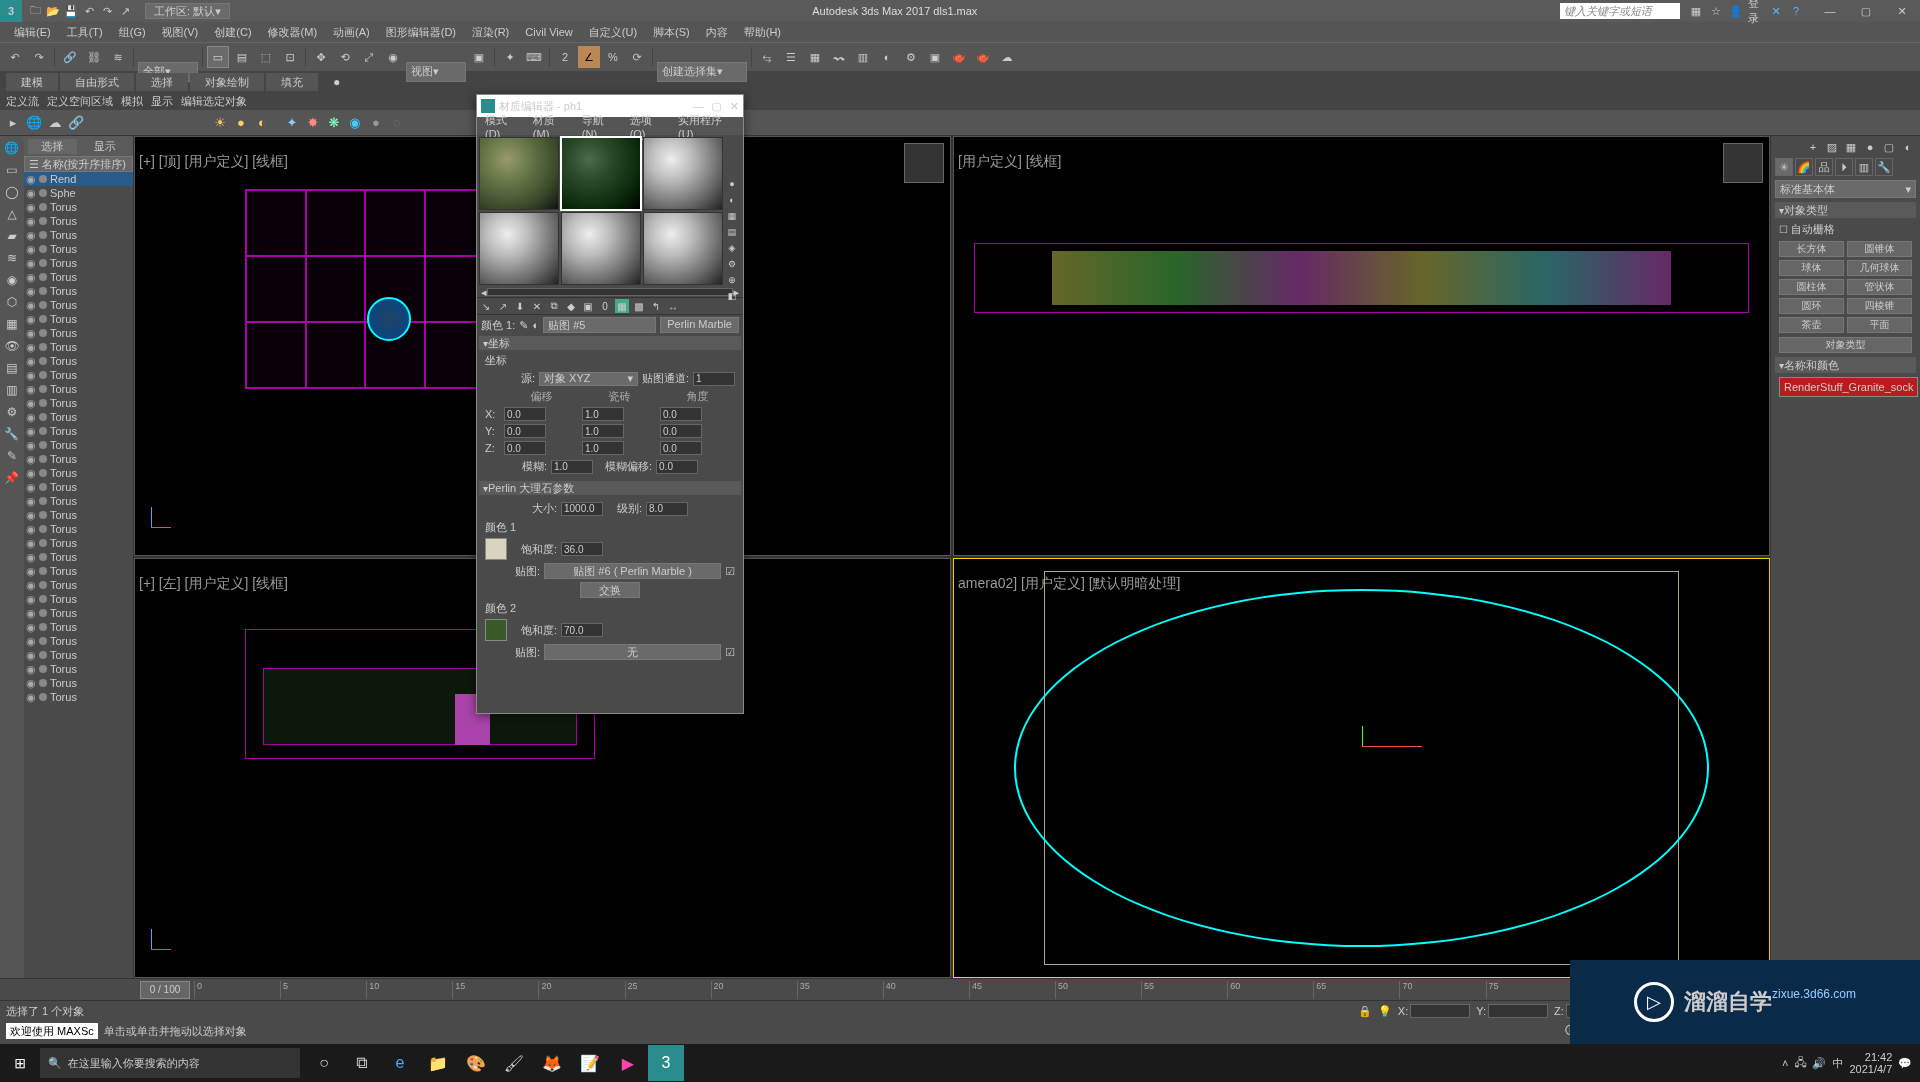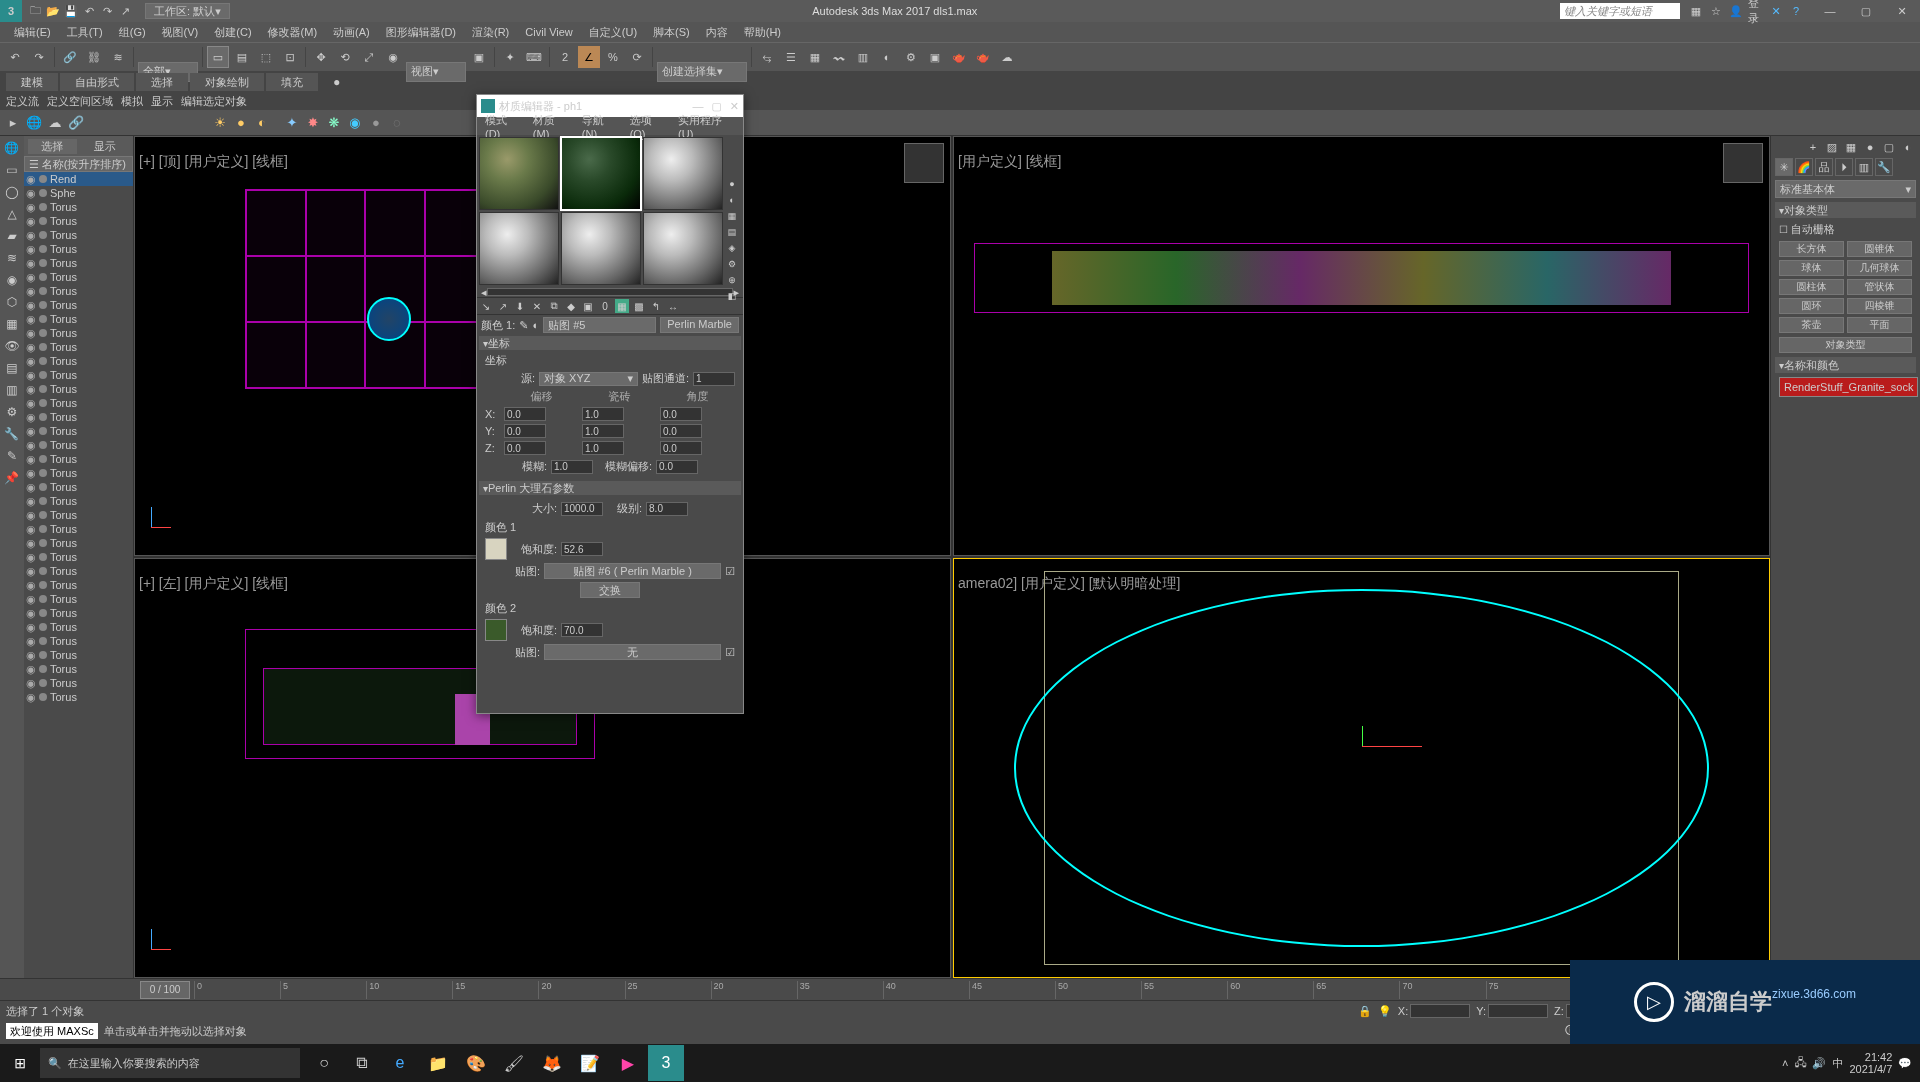--- a/index.html
+++ b/index.html
@@ -763,21 +763,21 @@
       <div class="frow" style="justify-content:center">
         <label style="width:auto">大小:</label>
         <div class="spin">1000.0</div>
         <label style="width:auto;margin-left:10px">级别:</label>
         <div class="spin">8.0</div>
       </div>
       <div style="margin-top:4px">颜色 1</div>
       <div class="frow">
         <div class="sw" style="background:#d8d4c0"></div>
         <label style="width:auto;margin-left:10px">饱和度:</label>
-        <div class="spin">52.6</div>
+        <div class="spin">36.0</div>
       </div>
       <div class="frow">
         <label style="width:auto;margin-left:30px">贴图:</label>
         <div class="mapbtn">贴图 #6  ( Perlin Marble )</div>
         <span>☑</span>
       </div>
       <div class="frow" style="justify-content:center">
         <div class="mapbtn" style="flex:0 0 60px">交换</div>
       </div>
       <div>颜色 2</div>

